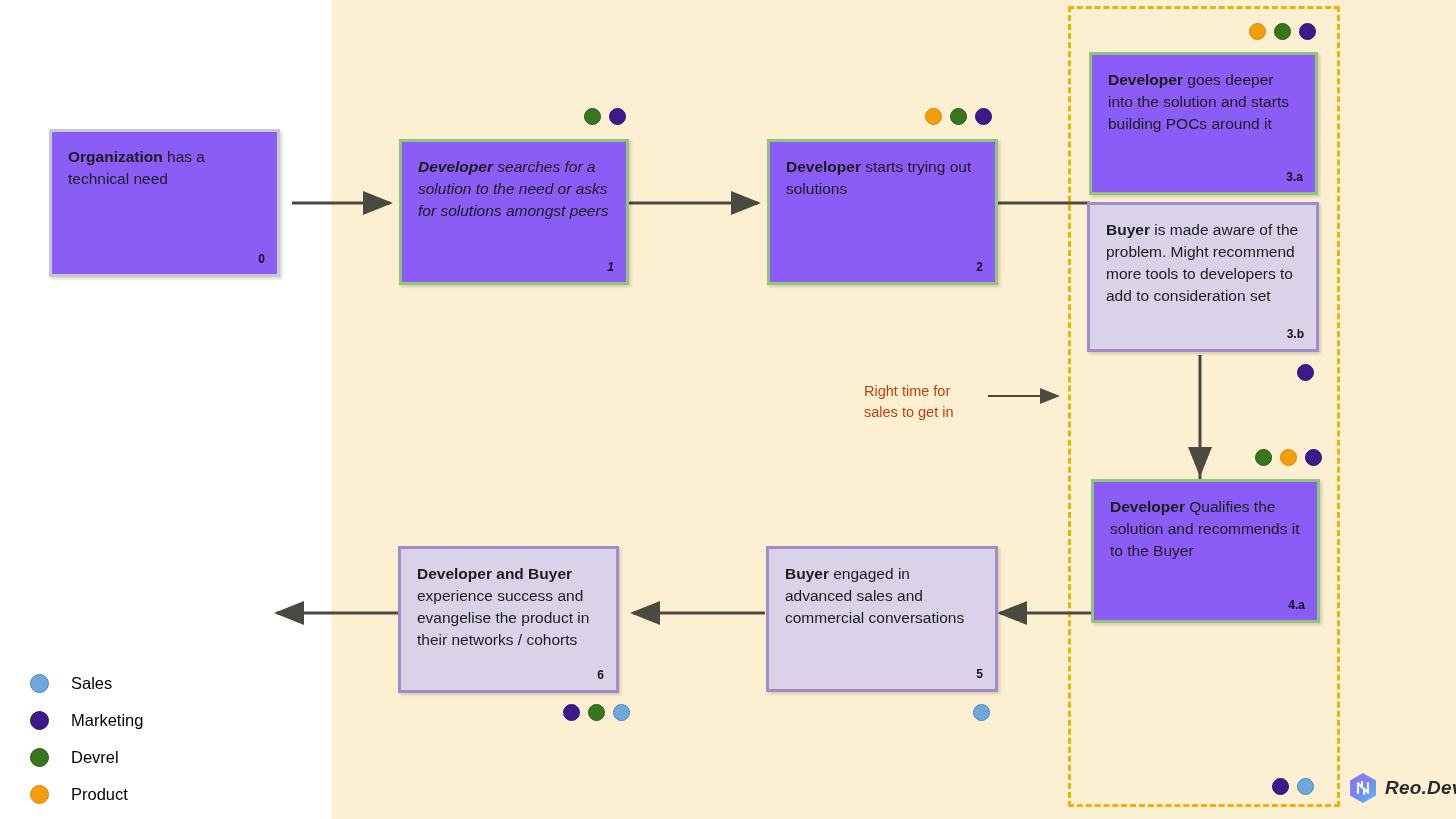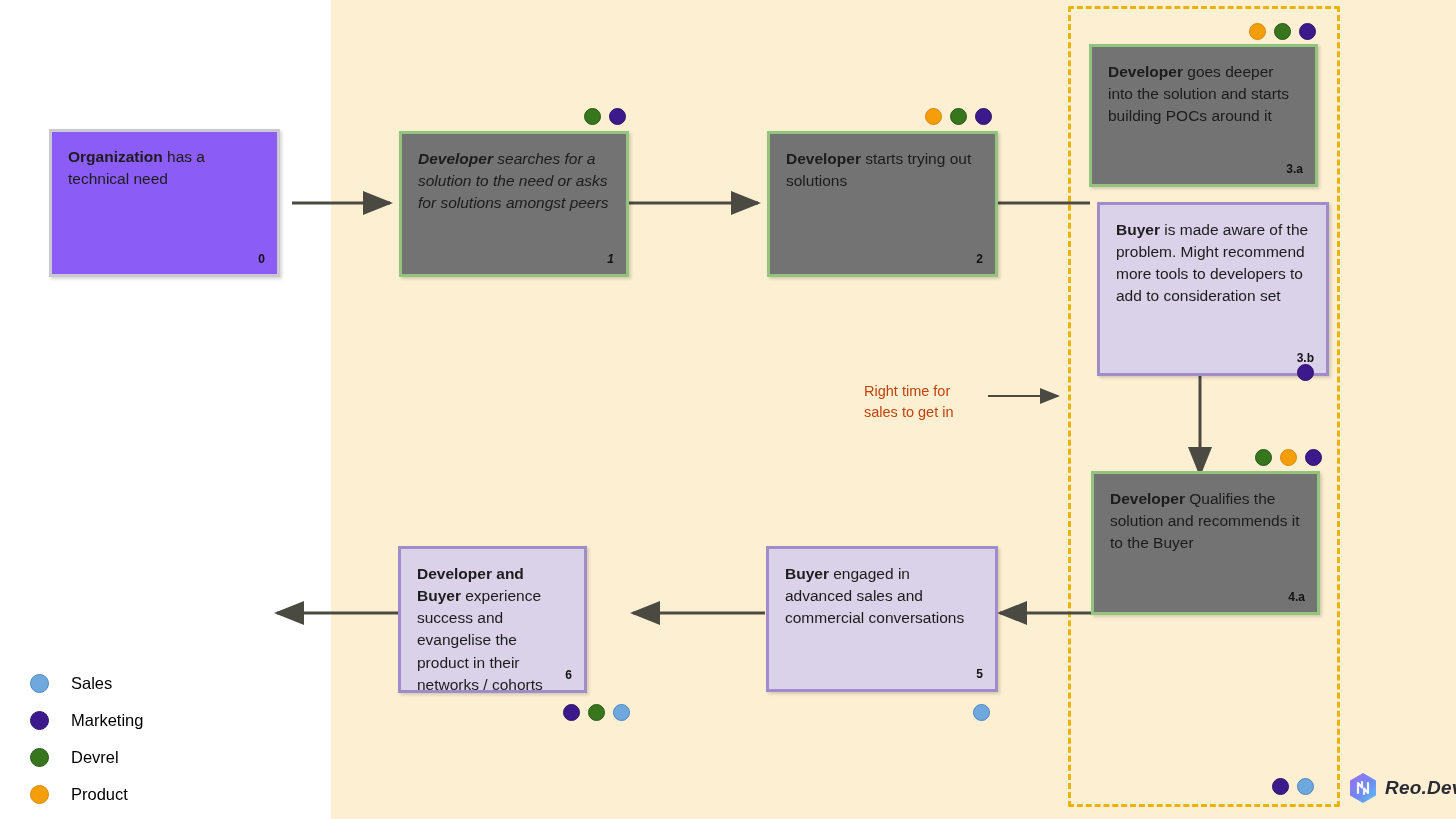--- a/index.html
+++ b/index.html
@@ -44,21 +44,21 @@
   .node .txt { display: block; }
   .node b { font-weight: bold; }
   .node .num {
     position: absolute;
     right: 12px; bottom: 6px;
     font-weight: bold;
     font-size: 12px;
     color: #121212;
   }
   .node.grey  { background: #8b5cf6; border-color: #c9c9cf; }
-  .node.green { background: #737373; border-color: #93c47d; }
+  .node.green { background: #8b5cf6; border-color: #93c47d; margin-top: 8px; }
   .node.purple{ background: #d9d2e9; border-color: #9f8cc8; }
 
   
   .dots { position: absolute; display: flex; gap: 8px; align-items: center; }
   .dot {
     width: 17px; height: 17px; border-radius: 50%;
     display: inline-block;
   }
   .dot.sales     { background: #6fa8dc; border: 1px solid #4b86c4; }
   .dot.marketing { background: #3d1a8c; border: 1px solid #2e1269; }
@@ -176,21 +176,21 @@
   <div class="dots" style="left:1249px; top:23px;">
     <span class="dot product"></span>
     <span class="dot devrel"></span>
     <span class="dot marketing"></span>
   </div>
   <div class="node green" style="left:1089px; top:44px; width:229px; height:143px;">
     <span class="txt"><b>Developer</b><span> goes deeper into the solution and starts building POCs around it</span></span>
     <span class="num">3.a</span>
   </div>
 
-  <div class="node purple" style="left:1087px; top:202px; width:232px; height:174px;margin-left:10px;">
+  <div class="node purple" style="left:1087px; top:202px; width:232px; height:150px;">
     <span class="txt"><b>Buyer</b><span> is made aware of the problem. Might recommend more tools to developers to add to consideration set</span></span>
     <span class="num">3.b</span>
   </div>
   <div class="dots" style="left:1297px; top:364px;">
     <span class="dot marketing"></span>
   </div>
 
   <div class="dots" style="left:1255px; top:449px;">
     <span class="dot devrel"></span>
     <span class="dot product"></span>
@@ -207,21 +207,21 @@
   </div>
 
   <div class="node purple" style="left:766px; top:546px; width:232px; height:146px;">
     <span class="txt"><b>Buyer</b><span> engaged in advanced sales and commercial conversations</span></span>
     <span class="num">5</span>
   </div>
   <div class="dots" style="left:973px; top:704px;">
     <span class="dot sales"></span>
   </div>
 
-  <div class="node purple" style="left:398px; top:546px; width:189px; height:147px;">
+  <div class="node purple" style="left:398px; top:546px; width:221px; height:147px;">
     <span class="txt"><b>Developer and Buyer</b><span> experience success and evangelise the product in their networks / cohorts</span></span>
     <span class="num">6</span>
   </div>
   <div class="dots" style="left:563px; top:704px;">
     <span class="dot marketing"></span>
     <span class="dot devrel"></span>
     <span class="dot sales"></span>
   </div>
 
   <div class="annotation">

